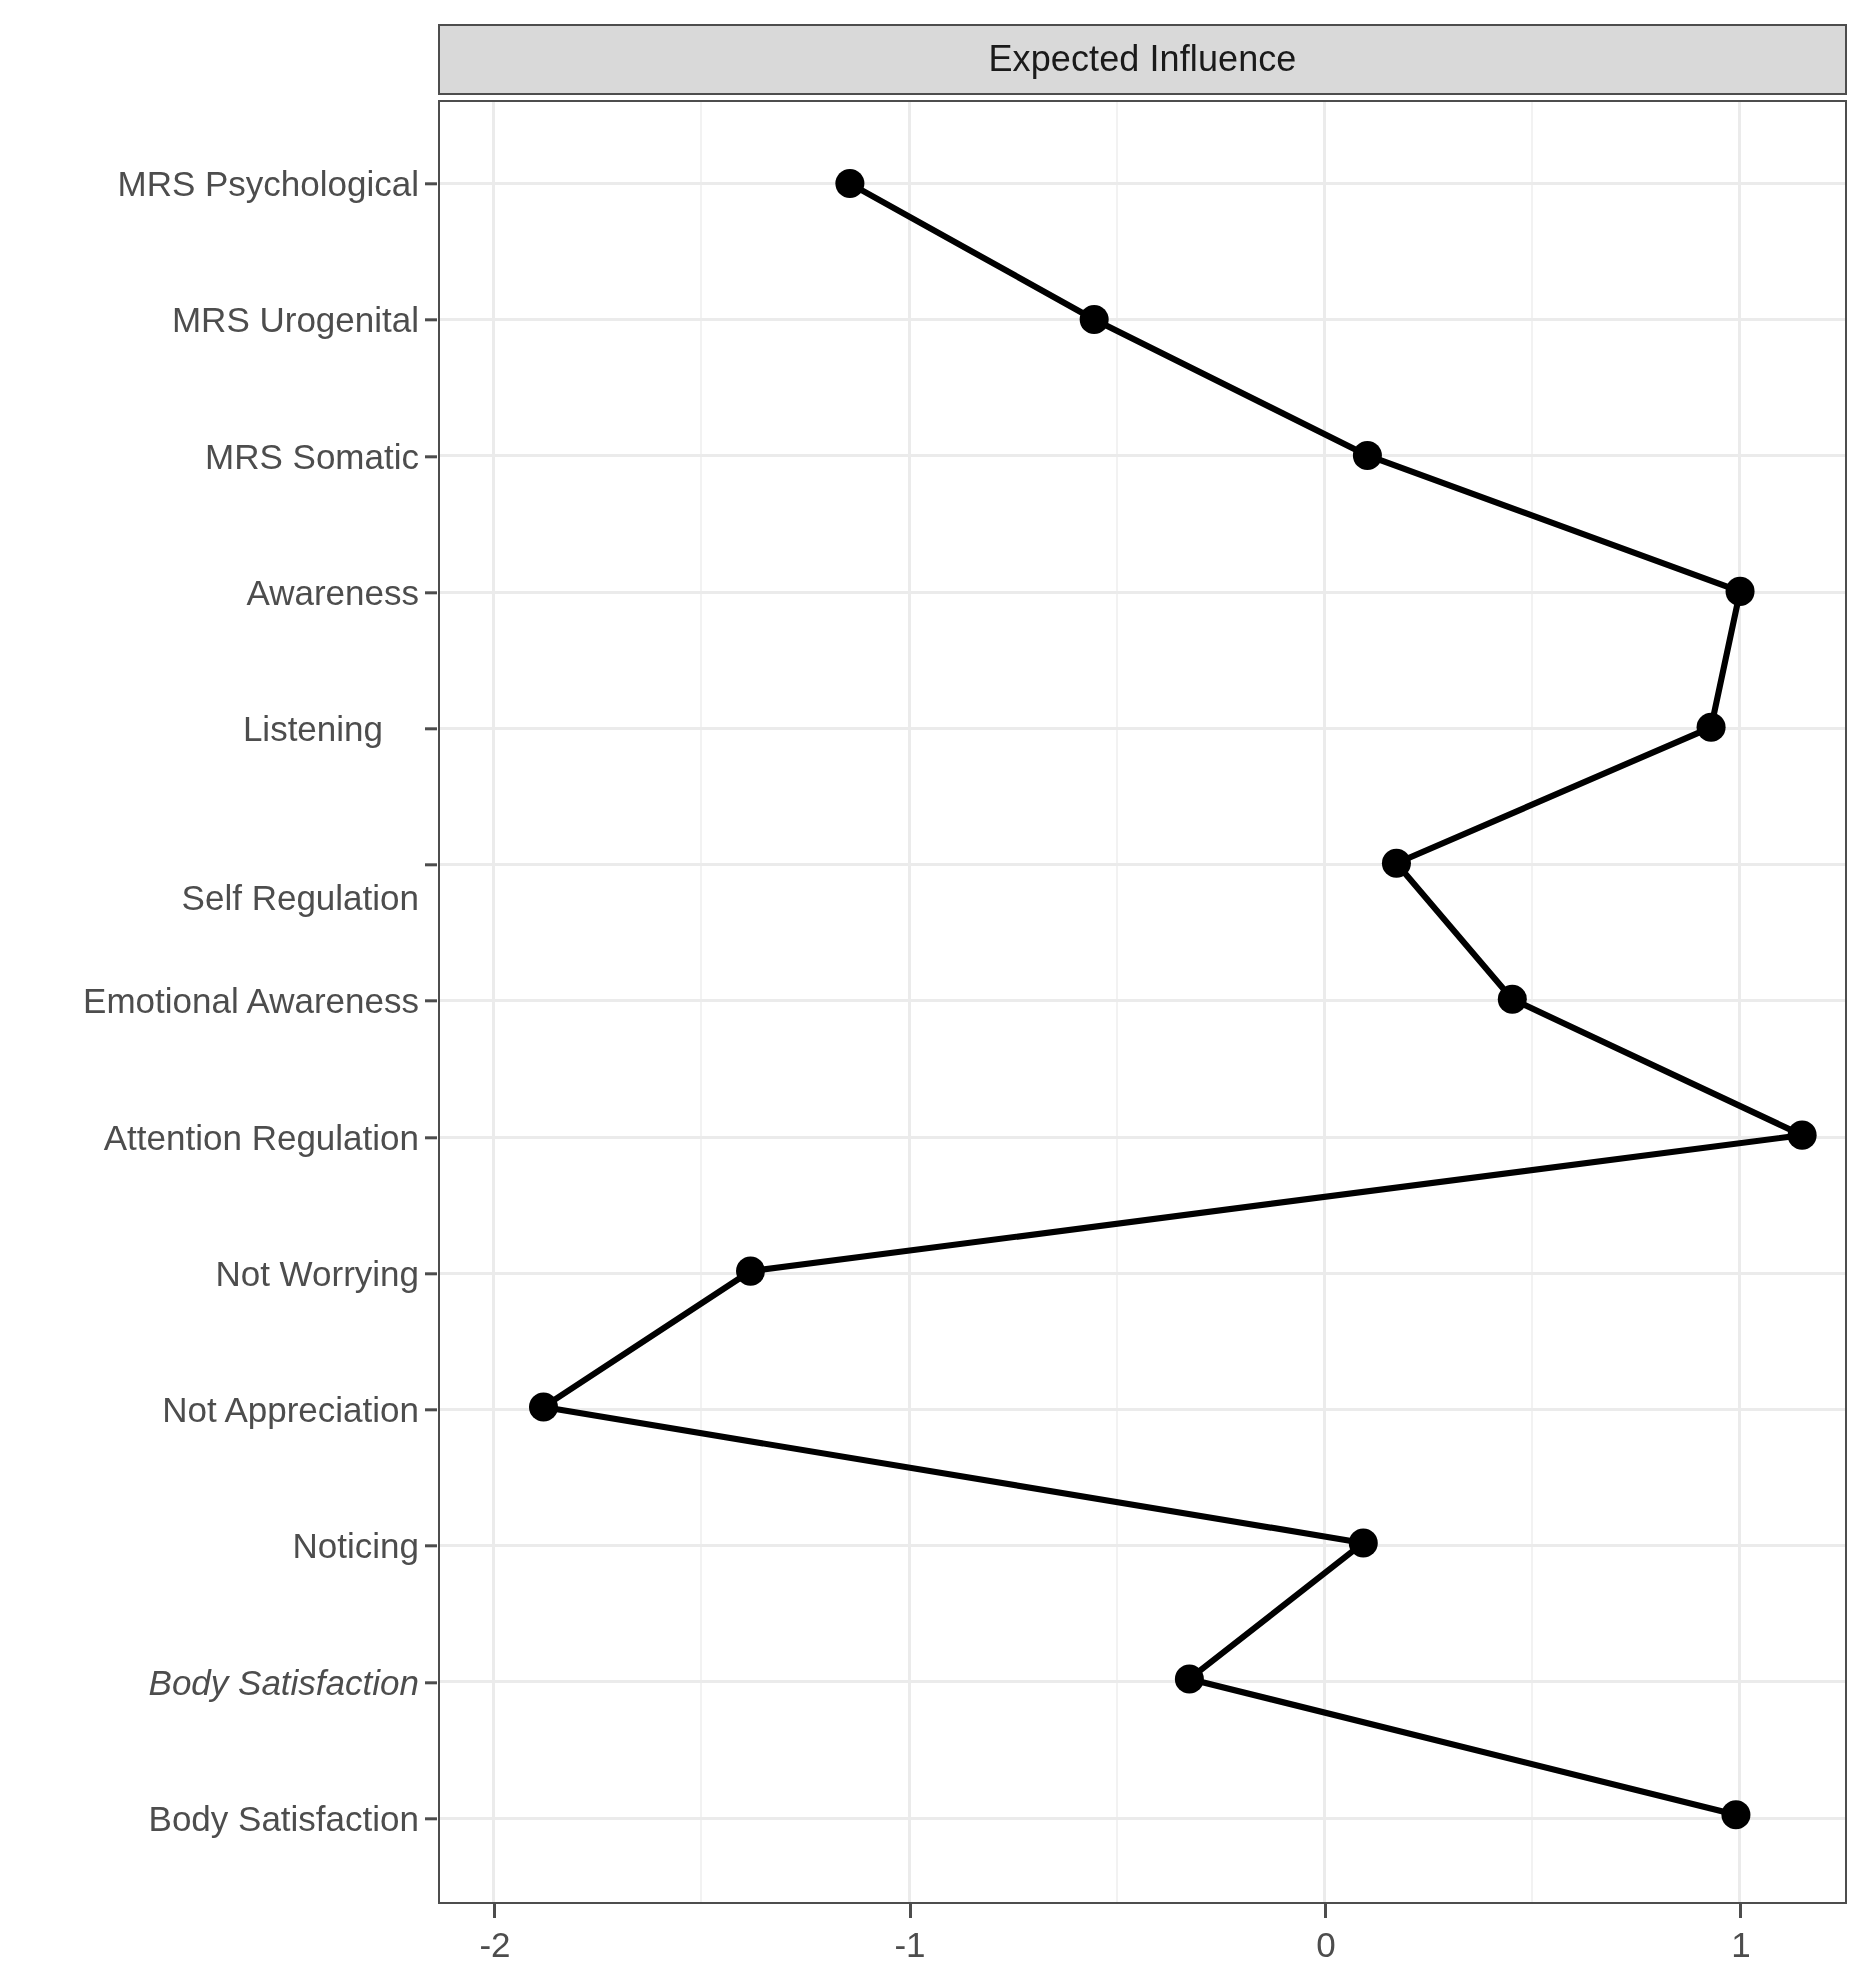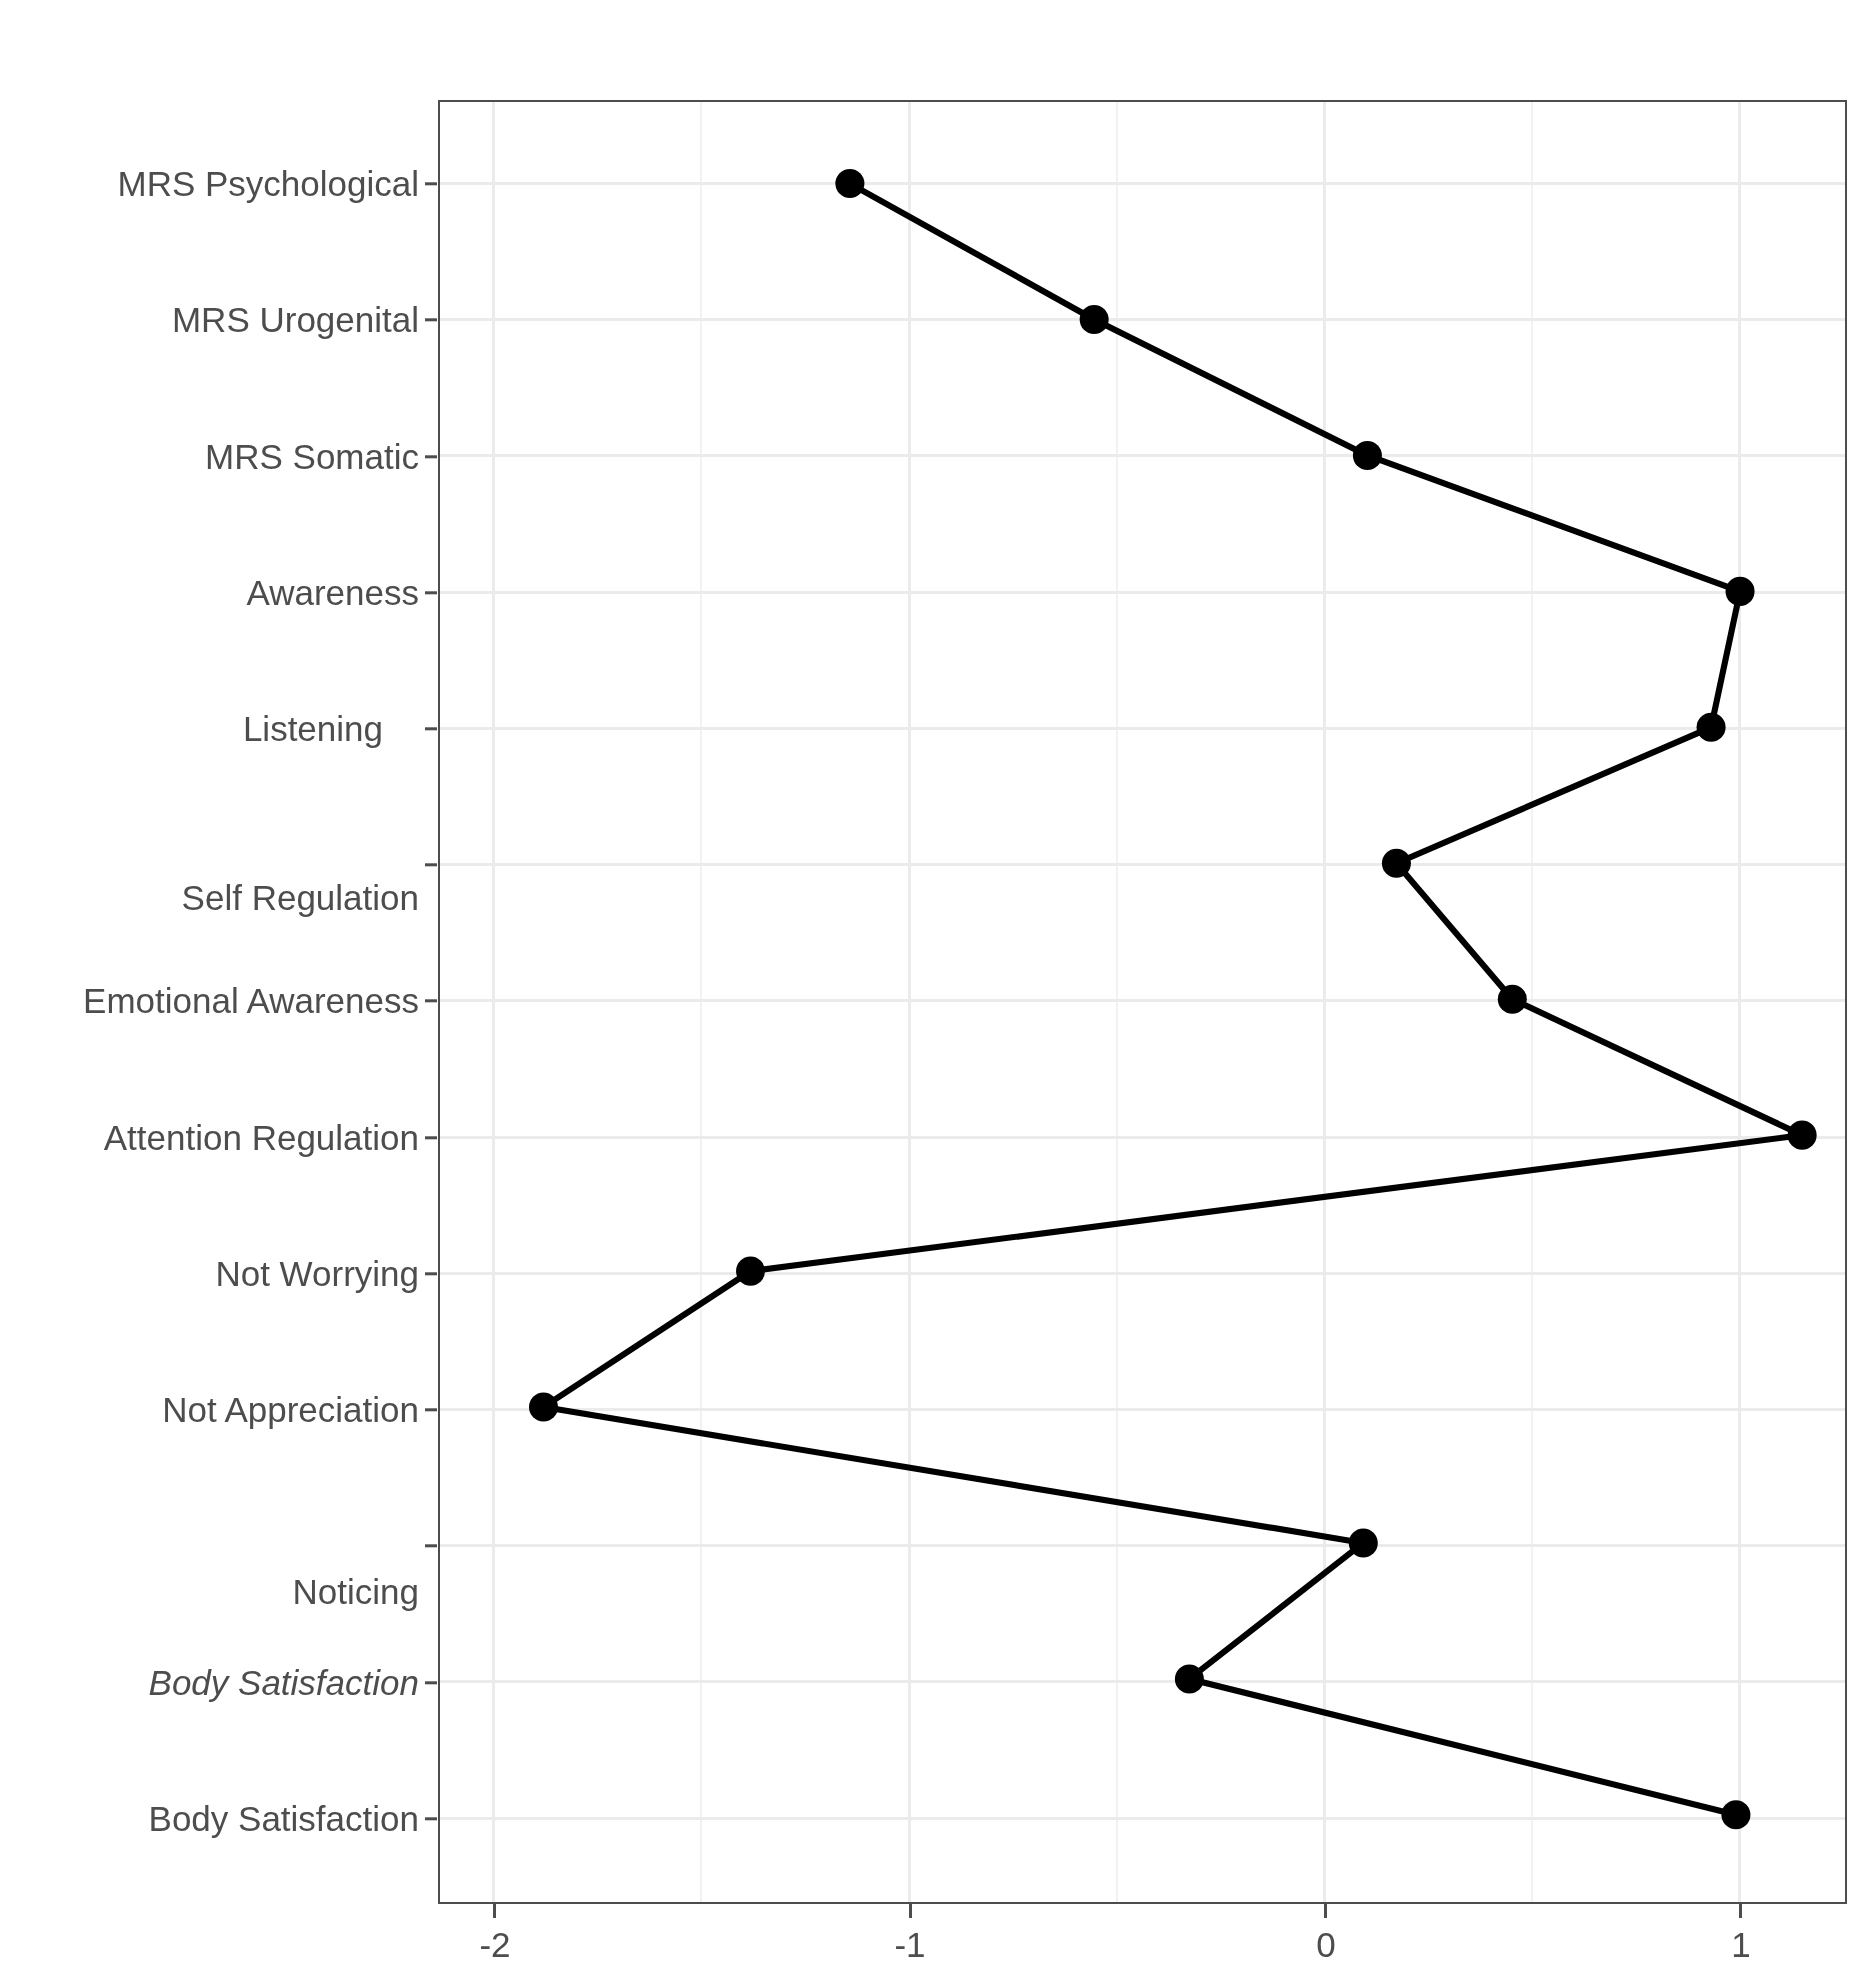--- a/index.html
+++ b/index.html
@@ -122,20 +122,23 @@
   }
   .series-point {
     fill: #000000;
   }
 </style>
 </head>
 <body>
 
 <div id="figure">
 
+  <div id="panel-strip">
+    <span id="panel-strip-label">Expected Influence</span>
+  </div>
 
   <div id="panel">
     <div id="gridlines-minor">
         <div class="gridline-minor-x" style="left: 260px;"></div>
         <div class="gridline-minor-x" style="left: 676px;"></div>
         <div class="gridline-minor-x" style="left: 1091px;"></div>
       </div>
     <div id="gridlines-major-x">
         <div class="gridline-major-x" style="left: 52px;"></div>
         <div class="gridline-major-x" style="left: 468px;"></div>
@@ -191,21 +194,21 @@
       <div class="ytick-label" style="right: 1451px; top: 865px; margin-top: 33px;">Self Regulation</div>
       <div class="ytick-mark" style="left: 425px; top: 865px;"></div>
       <div class="ytick-label" style="right: 1451px; top: 1001px;">Emotional Awareness</div>
       <div class="ytick-mark" style="left: 425px; top: 1001px;"></div>
       <div class="ytick-label" style="right: 1451px; top: 1138px;">Attention Regulation</div>
       <div class="ytick-mark" style="left: 425px; top: 1138px;"></div>
       <div class="ytick-label" style="right: 1451px; top: 1274px;">Not Worrying</div>
       <div class="ytick-mark" style="left: 425px; top: 1274px;"></div>
       <div class="ytick-label" style="right: 1451px; top: 1410px;">Not Appreciation</div>
       <div class="ytick-mark" style="left: 425px; top: 1410px;"></div>
-      <div class="ytick-label" style="right: 1451px; top: 1592px;">Noticing</div>
+      <div class="ytick-label" style="right: 1451px; top: 1546px;">Noticing</div>
       <div class="ytick-mark" style="left: 425px; top: 1546px;"></div>
       <div class="ytick-label" style="right: 1451px; top: 1683px; font-style: italic;">Body Satisfaction</div>
       <div class="ytick-mark" style="left: 425px; top: 1683px;"></div>
       <div class="ytick-label" style="right: 1451px; top: 1819px;">Body Satisfaction</div>
       <div class="ytick-mark" style="left: 425px; top: 1819px;"></div>
     </div>
   <div id="x-axis">
       <div class="xtick-mark" style="left: 493px; top: 1903px;"></div>
       <div class="xtick-label" style="left: 495px; top: 1925px;">-2</div>
       <div class="xtick-mark" style="left: 909px; top: 1903px;"></div>

